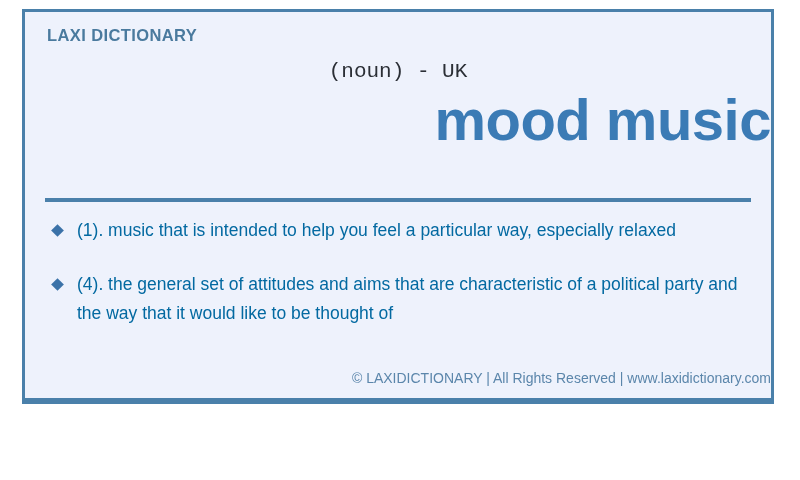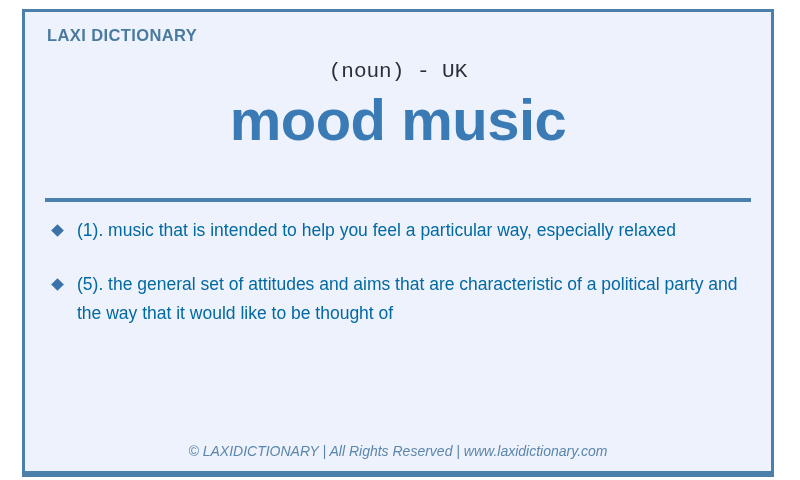--- a/index.html
+++ b/index.html
@@ -12,21 +12,21 @@
     background: #ffffff;
     font-family: "Liberation Sans", sans-serif;
     overflow: hidden;
   }
 
   .card {
     position: absolute;
     left: 22px;
     top: 9px;
     width: 752px;
-    height: 468px;
+    height: 395px;
     background: #eef2fc;
     border: 3px solid #4a80aa;
     border-bottom-width: 6px;
     box-sizing: border-box;
   }
 
   .brand {
     position: absolute;
     left: 22px;
     top: 14px;
@@ -46,21 +46,21 @@
     font-size: 21px;
     color: #2b2f36;
     font-family: Liberation Mono, monospace;
   }
 
   .headword {
     position: absolute;
     left: 0;
     right: 0;
     top: 76px;
-    text-align: center;
+    text-align: right;
     font-size: 58px;
     font-weight: bold;
     letter-spacing: -0.5px;
     color: #3b7bb5;
     line-height: 1.1;
   }
 
   .divider {
     position: absolute;
     left: 20px;
@@ -94,22 +94,21 @@
     height: 9px;
     background: #3b72a8;
     transform: rotate(45deg);
   }
 
   .footer {
     position: absolute;
     left: 0;
     right: 0;
     bottom: 12px;
-    text-align: center;
-    font-style: italic;
+    text-align: right;
     font-size: 14px;
     color: #5b86ab;
     white-space: nowrap;
   }
 </style>
 </head>
 <body>
 
 <div class="card">
 
@@ -123,20 +122,20 @@
 
   <div class="defs">
 
     <div class="def-item">
       <span class="bullet"></span>
       <span>(1). music that is intended to help you feel a particular way, especially relaxed</span>
     </div>
 
     <div class="def-item">
       <span class="bullet"></span>
-      <span>(5). the general set of attitudes and aims that are characteristic of a political party and the way that it would like to be thought of</span>
+      <span>(4). the general set of attitudes and aims that are characteristic of a political party and the way that it would like to be thought of</span>
     </div>
 
   </div>
 
   <div class="footer">© LAXIDICTIONARY | All Rights Reserved | www.laxidictionary.com</div>
 
 </div>
 
 </body></html>

